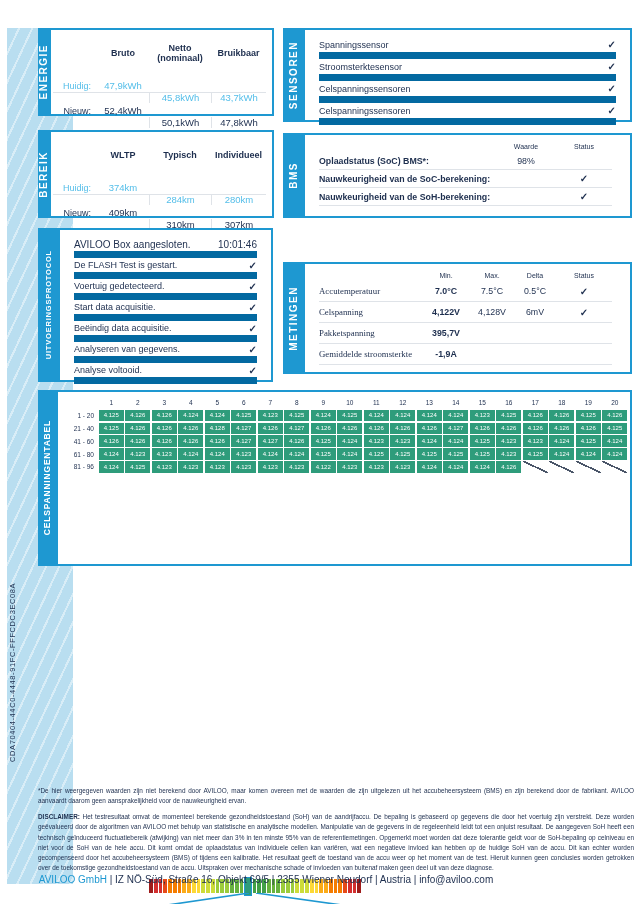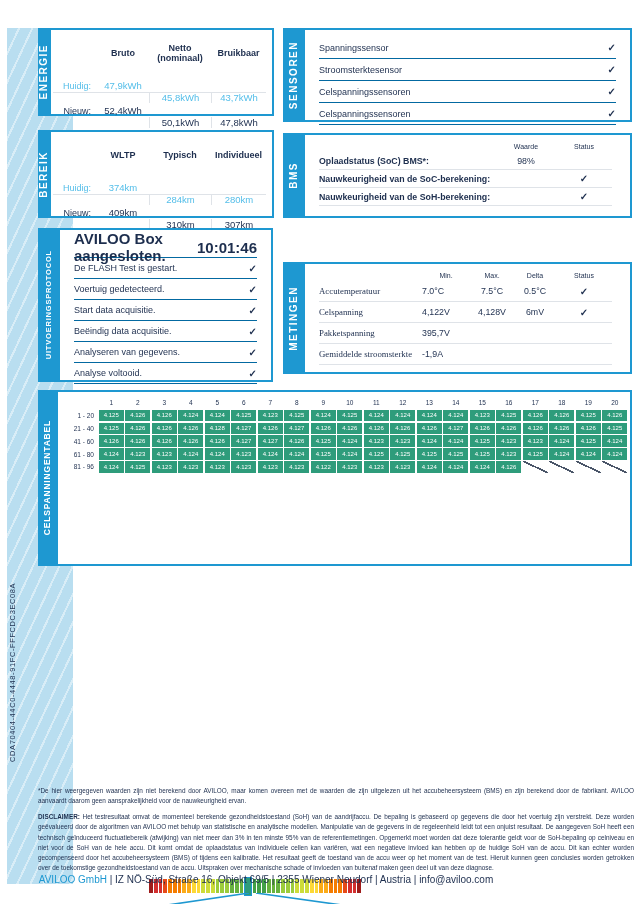--- a/index.html
+++ b/index.html
@@ -29,23 +29,23 @@
   .mt-row.data { height:24px; }
   .mt-row.data .lbl { text-align:right; padding-right:6px; font-size:9px; }
   .mt-row.data .val { text-align:center; font-size:9.5px; }
   .mt-row.data .val + .val { border-left:1px solid #dfe3e8;margin-top:24px; }
   .mt-row.data.hl { color:#54bee9; }
   .mt-row.sep { border-top:1px solid #dfe3e8; }
 
   
   .chk-list { padding:7px 14px 0 14px; }
   .chk-row { display:flex; align-items:center; justify-content:space-between;
-    border-bottom:1px solid #0369a1; font-size:9px; }
+    border-bottom:7px solid #0369a1; font-size:9px; }
   .chk-row .check { font-weight:bold; font-size:10px; color:#1d2e4e; }
-  .chk-row.first { font-weight:bold; font-size:15px; }
+  .chk-row.first { font-weight:normal; font-size:10px; }
   .proto .chk-row { height:21px; }
   .sens .chk-row { height:22px; }
 
   
   .bms-head { display:flex; padding:8px 18px 2px 14px; font-size:7px; color:#1d2e4e; }
   .bms-head .sp { flex:1; }
   .bms-head .c1 { width:60px; text-align:center; }
   .bms-head .c2 { width:56px; text-align:center; }
   .bms-row { display:flex; align-items:center; height:18px; margin:0 18px 0 14px;
     border-bottom:1px solid #dfe3e8; font-size:8.8px; }
@@ -56,21 +56,21 @@
   
   .met-head { display:flex; padding:8px 18px 2px 14px; font-size:7px; }
   .met-head .sp { flex:1; }
   .met-head .m1 { width:48px; text-align:center; }
   .met-head .m2 { width:44px; text-align:center; }
   .met-head .m3 { width:42px; text-align:center; }
   .met-head .m4 { width:56px; text-align:center; }
   .met-row { display:flex; align-items:center; height:21px; margin:0 18px 0 14px;
     border-bottom:1px solid #dfe3e8; font-size:8.8px; }
   .met-row .lbl { flex:1;font-family:Liberation Serif, serif; }
-  .met-row .m1 { width:48px; text-align:left; }
+  .met-row .m1 { width:48px; text-align:center;font-weight:bold; }
   .met-row .m2 { width:44px; text-align:center; }
   .met-row .m3 { width:42px; text-align:center; }
   .met-row .m4 { width:56px; text-align:center; font-weight:bold; font-size:10px; }
 
   
   .cellgrid { padding:7px 2px 0 14px; }
   .cg-row { display:grid; grid-template-columns:26px repeat(20,26.5px); gap:0 0; align-items:center; }
   .cg-row .hnum { text-align:center; font-size:6.5px; padding-bottom:3px; }
   .cg-row .rlbl { text-align:right; padding-right:4px; font-size:6.5px; white-space:nowrap; }
   .cg-cell { height:11.5px; margin:0.7px 0.7px; background:#2e9c7b; color:#fff; font-size:6px;

